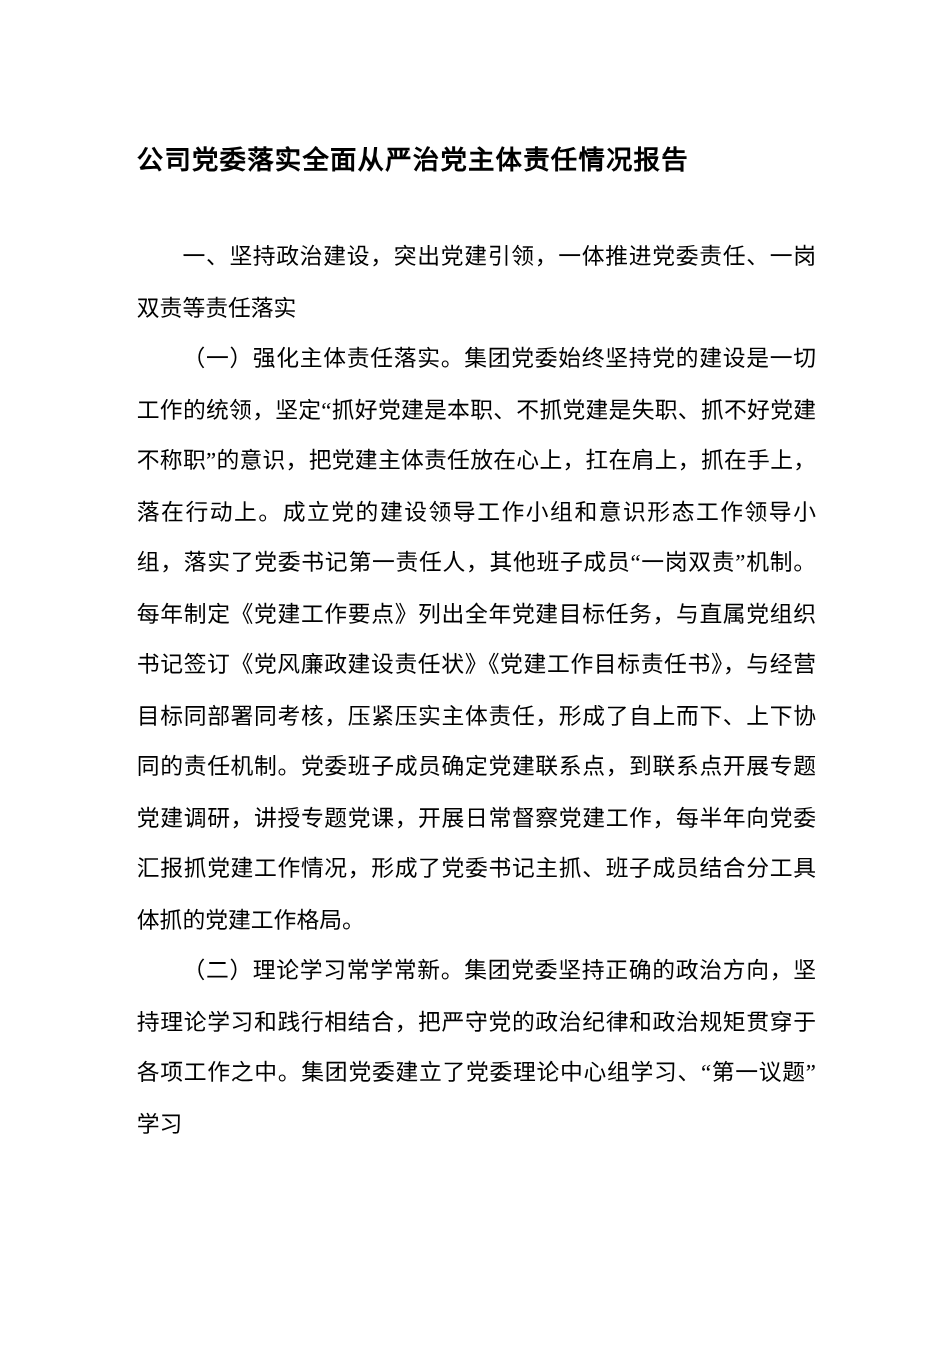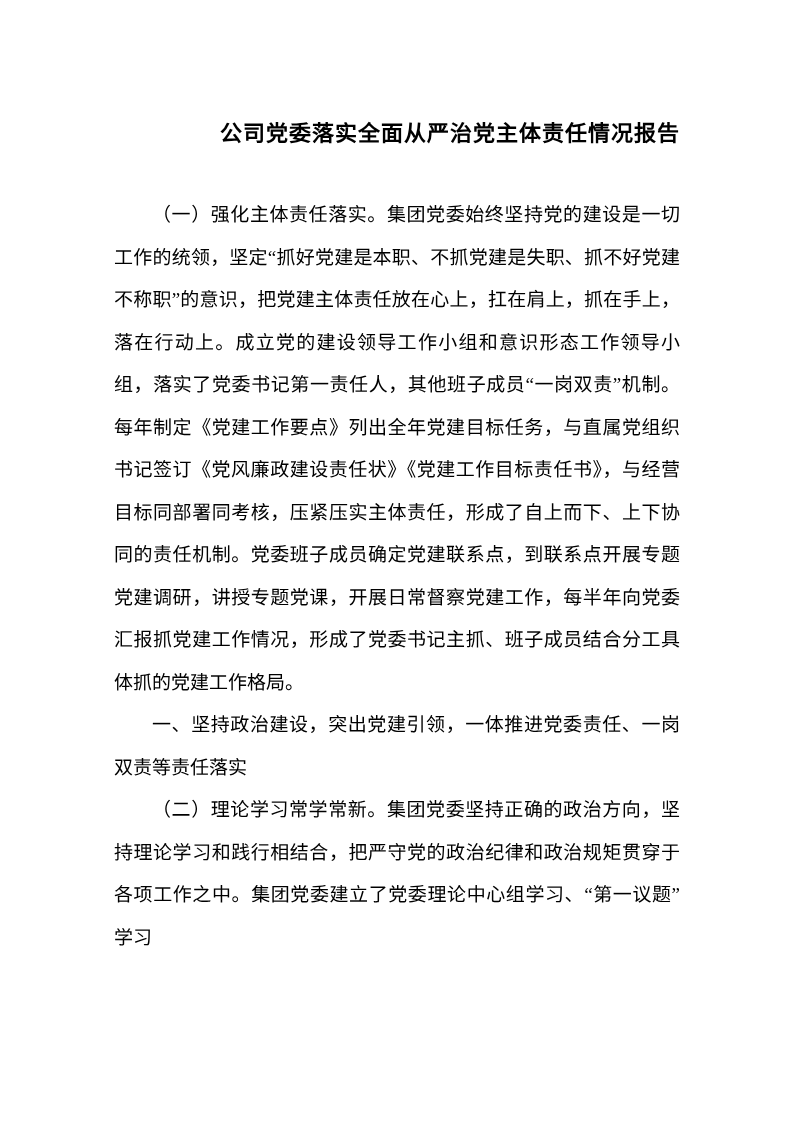--- a/index.html
+++ b/index.html
@@ -18,21 +18,21 @@
     color: #000000;
   }
   .doc {
     position: absolute;
     left: 114px;
     right: 113px;
     top: 118px;
   }
   .title {
     margin: 0 0 44px 0;
-    text-align: right;
+    text-align: left;
     font-size: 22px;
     line-height: 32px;
     font-weight: 700;
     letter-spacing: 1px;
   }
   .para {
     margin: 0;
     font-size: 19px;
     line-height: 42.5px;
     text-align: justify;
@@ -40,17 +40,17 @@
     text-indent: 2em;
     word-break: break-all;
   }
 </style>
 </head>
 <body>
 
 <div class="page">
   <div class="doc">
     <h1 class="title">公司党委落实全面从严治党主体责任情况报告</h1>
+    <p class="para">一、坚持政治建设，突出党建引领，一体推进党委责任、一岗双责等责任落实</p>
     <p class="para">（一）强化主体责任落实。集团党委始终坚持党的建设是一切工作的统领，坚定“抓好党建是本职、不抓党建是失职、抓不好党建不称职”的意识，把党建主体责任放在心上，扛在肩上，抓在手上，落在行动上。成立党的建设领导工作小组和意识形态工作领导小组，落实了党委书记第一责任人，其他班子成员“一岗双责”机制。每年制定《党建工作要点》列出全年党建目标任务，与直属党组织书记签订《党风廉政建设责任状》《党建工作目标责任书》，与经营目标同部署同考核，压紧压实主体责任，形成了自上而下、上下协同的责任机制。党委班子成员确定党建联系点，到联系点开展专题党建调研，讲授专题党课，开展日常督察党建工作，每半年向党委汇报抓党建工作情况，形成了党委书记主抓、班子成员结合分工具体抓的党建工作格局。</p>
-    <p class="para">一、坚持政治建设，突出党建引领，一体推进党委责任、一岗双责等责任落实</p>
     <p class="para">（二）理论学习常学常新。集团党委坚持正确的政治方向，坚持理论学习和践行相结合，把严守党的政治纪律和政治规矩贯穿于各项工作之中。集团党委建立了党委理论中心组学习、“第一议题”学习</p>
   </div>
 </div>
 
 </body></html>

